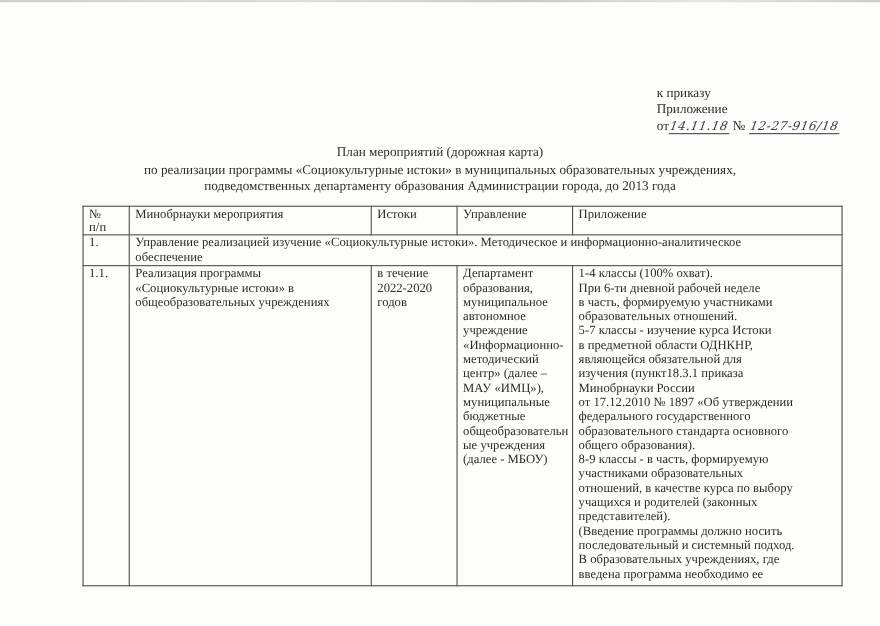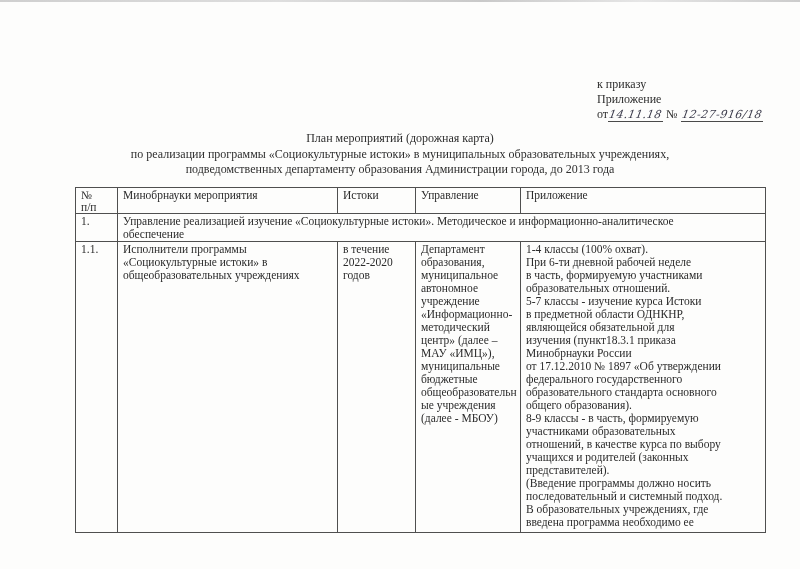--- a/index.html
+++ b/index.html
@@ -90,21 +90,21 @@
     <td>Управление</td>
     <td>Приложение</td>
   </tr>
   <tr class="sect">
     <td>1.</td>
     <td colspan="4">Управление реализацией изучение «Социокультурные истоки». Методическое и информационно-аналитическое
 обеспечение</td>
   </tr>
   <tr class="main-row">
     <td>1.1.</td>
-    <td>Исполнители программы
+    <td>Реализация программы
 «Социокультурные истоки» в
 общеобразовательных учреждениях</td>
     <td>в течение
 2022-2020
 годов</td>
     <td>Департамент
 образования,
 муниципальное
 автономное
 учреждение

